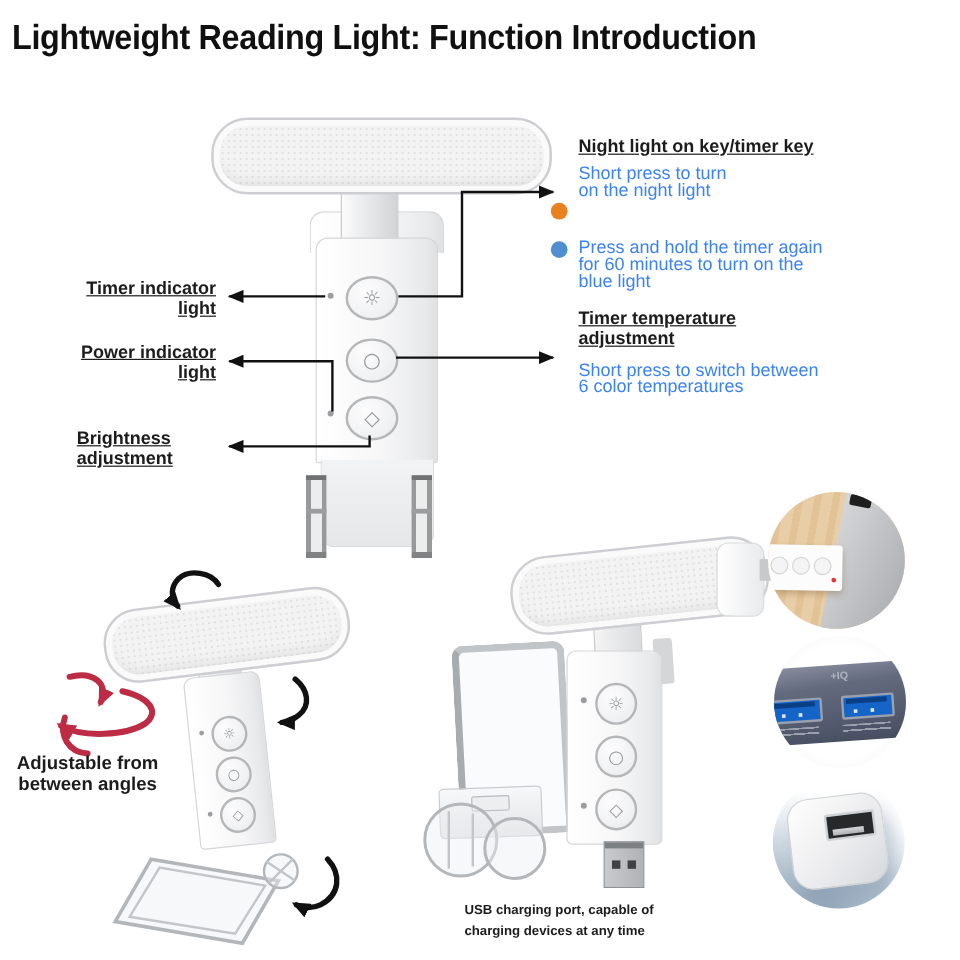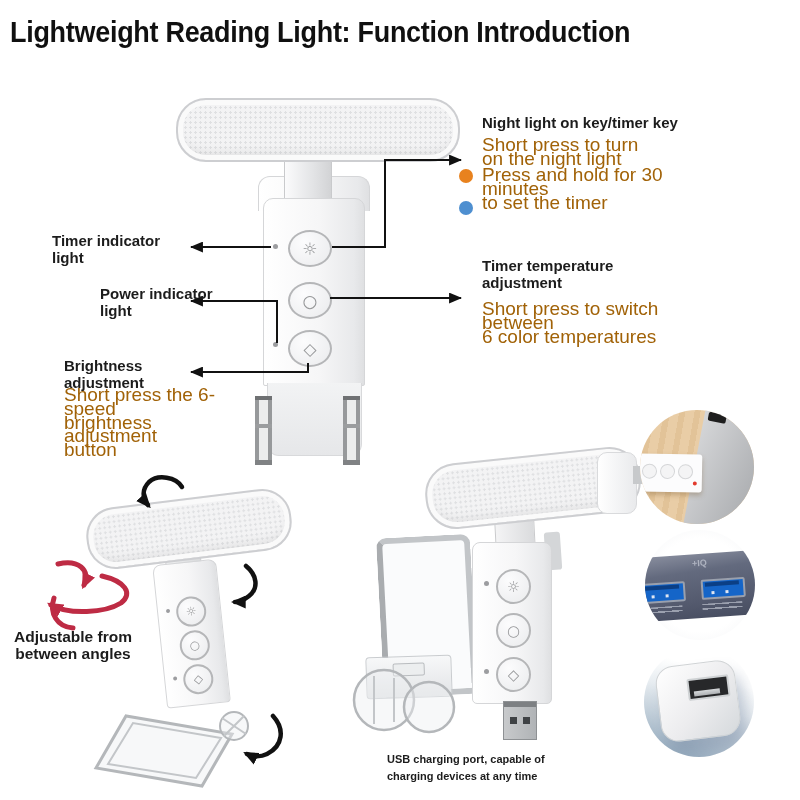--- a/index.html
+++ b/index.html
@@ -6,24 +6,24 @@
   #canvas{position:relative;width:800px;height:800px;background:#ffffff;overflow:hidden;
           font-family:"Liberation Sans", sans-serif;color:#1c1c1c;}
   .abs{position:absolute;}
   .preline{white-space:pre-line;}
 
   
   .title{left:10px;top:16px;font-size:29px;font-weight:700;letter-spacing:-0.3px;
          transform:scaleX(.93);transform-origin:left top;color:#101010;}
 
   
-  .boldlbl{font-weight:700;font-size:15px;line-height:16.5px;}
-  .desc{font-size:19px;line-height:13.8px;color:#a16207;}
-  .lbl-timer{left:52px;top:233px;width:128px;text-align:left;}
-  .lbl-power{left:52px;top:286px;width:128px;text-align:left;margin-left:48px;}
+  .boldlbl{font-weight:700;font-size:15px;line-height:16.5px;text-decoration:underline;}
+  .desc{font-size:15px;line-height:13.8px;color:#3b82f6;}
+  .lbl-timer{left:52px;top:233px;width:128px;text-align:right;}
+  .lbl-power{left:52px;top:286px;width:128px;text-align:right;}
   .lbl-bright-title{left:64px;top:357px;width:150px;line-height:17px;}
   .lbl-bright-desc{left:64px;top:388px;width:180px;}
   .lbl-night-head{left:482px;top:115px;width:230px;}
   .night-item0{left:482px;top:138px;width:210px;}
   .night-item1{left:482px;top:168px;width:215px;}
   .night-item2{left:482px;top:200px;width:215px;}
   .bullet{width:14px;height:14px;border-radius:50%;}
   .bullet.orange{left:459px;top:169px;background:var(--orange,#E8821E);}
   .bullet.blue{left:459px;top:201px;background:var(--blue,#4E8FD0);}
   .lbl-ct-head{left:482px;top:258px;width:160px;}
@@ -154,31 +154,29 @@
     <div class="abs dot" style="left:273px;top:244px;width:5px;height:5px;"></div>
     <div class="abs dot" style="left:273px;top:342px;width:5px;height:5px;"></div>
   </div>
 
   <div class="abs boldlbl preline lbl-timer txt">Timer indicator
 light</div>
   <div class="abs boldlbl preline lbl-power txt">Power indicator
 light</div>
   <div class="abs boldlbl preline lbl-bright-title txt">Brightness
 adjustment</div>
-  <div class="abs desc preline lbl-bright-desc txt">Short press the 6-speed
-brightness adjustment
-button</div>
 
   <div class="abs boldlbl lbl-night-head txt">Night light on key/timer key</div>
   <div class="abs desc preline night-item0 txt">Short press to turn
 on the night light</div>
   <div class="abs bullet orange txt"></div>
-  <div class="abs desc preline night-item1 txt">Press and hold for 30 minutes
-to set the timer</div>
   <div class="abs bullet blue txt"></div>
+  <div class="abs desc preline night-item2 txt">Press and hold the timer again
+for 60 minutes to turn on the
+blue light</div>
   <div class="abs boldlbl preline lbl-ct-head txt">Timer temperature
 adjustment</div>
   <div class="abs desc preline lbl-ct-desc txt">Short press to switch between
 6 color temperatures</div>
 
   <div>
     <div class="abs bl-hinge"></div>
     <div class="abs pill bl-head"></div>
     <div class="abs bl-body slab">
       <div class="abs btn bl-btn" style="top:34px;">

